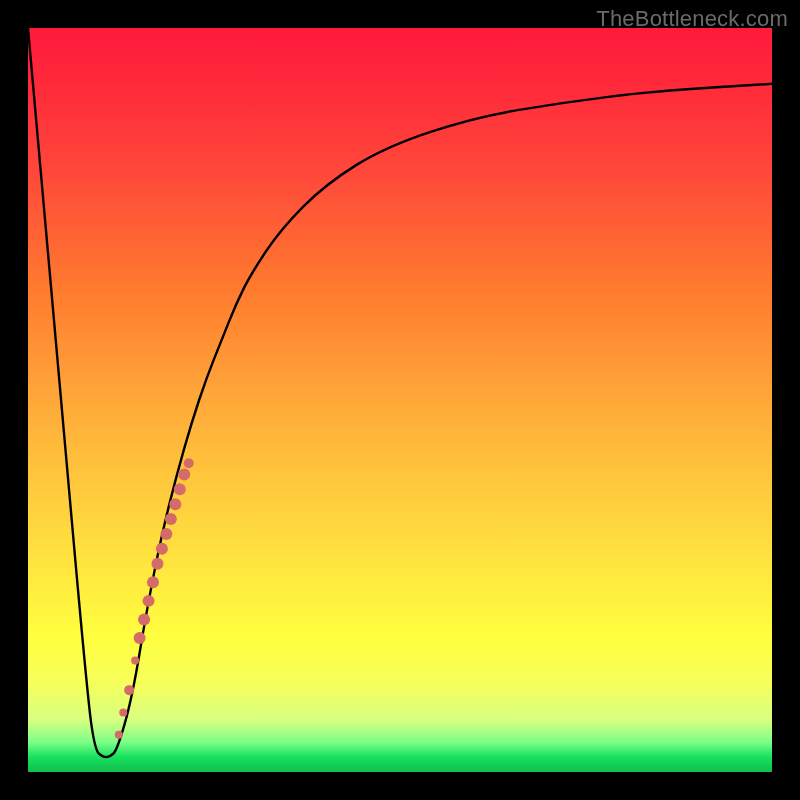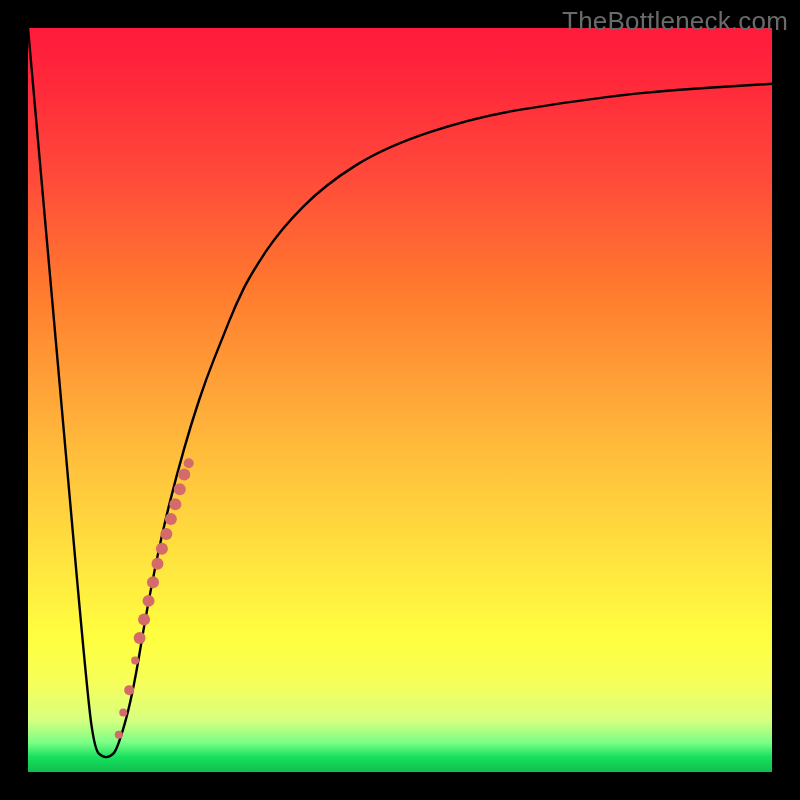--- a/index.html
+++ b/index.html
@@ -39,21 +39,21 @@
       #7cff86 96%,
       #18e05e 98%,
       #0fbf4e 100%
     );
   }
   .watermark {
     position: absolute;
     top: 6px;
     right: 12px;
     color: #6a6a6a;
-    font-size: 26px;
+    font-size: 22px;
     font-weight: 400;
     letter-spacing: 0.2px;
     font-family: Arial, Helvetica, sans-serif;
   }
   svg.curve {
     position: absolute;
     left: 28px;
     top: 28px;
     width: 744px;
     height: 744px;

